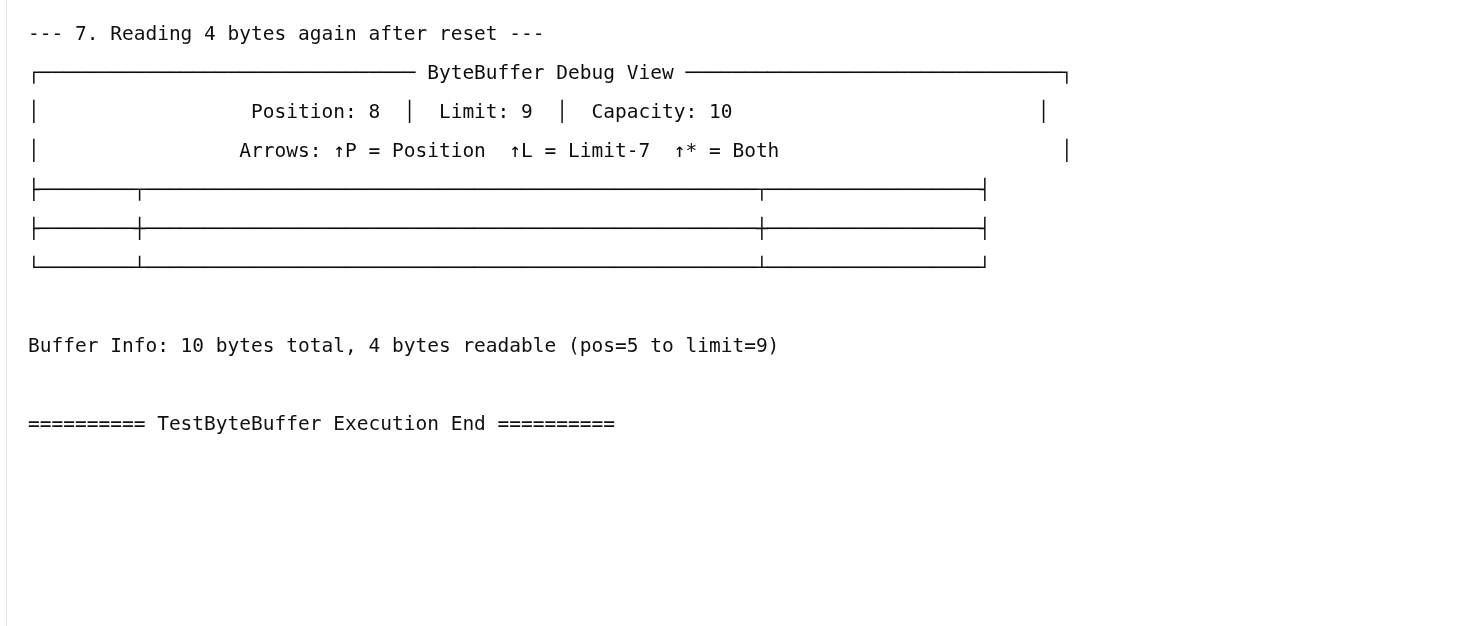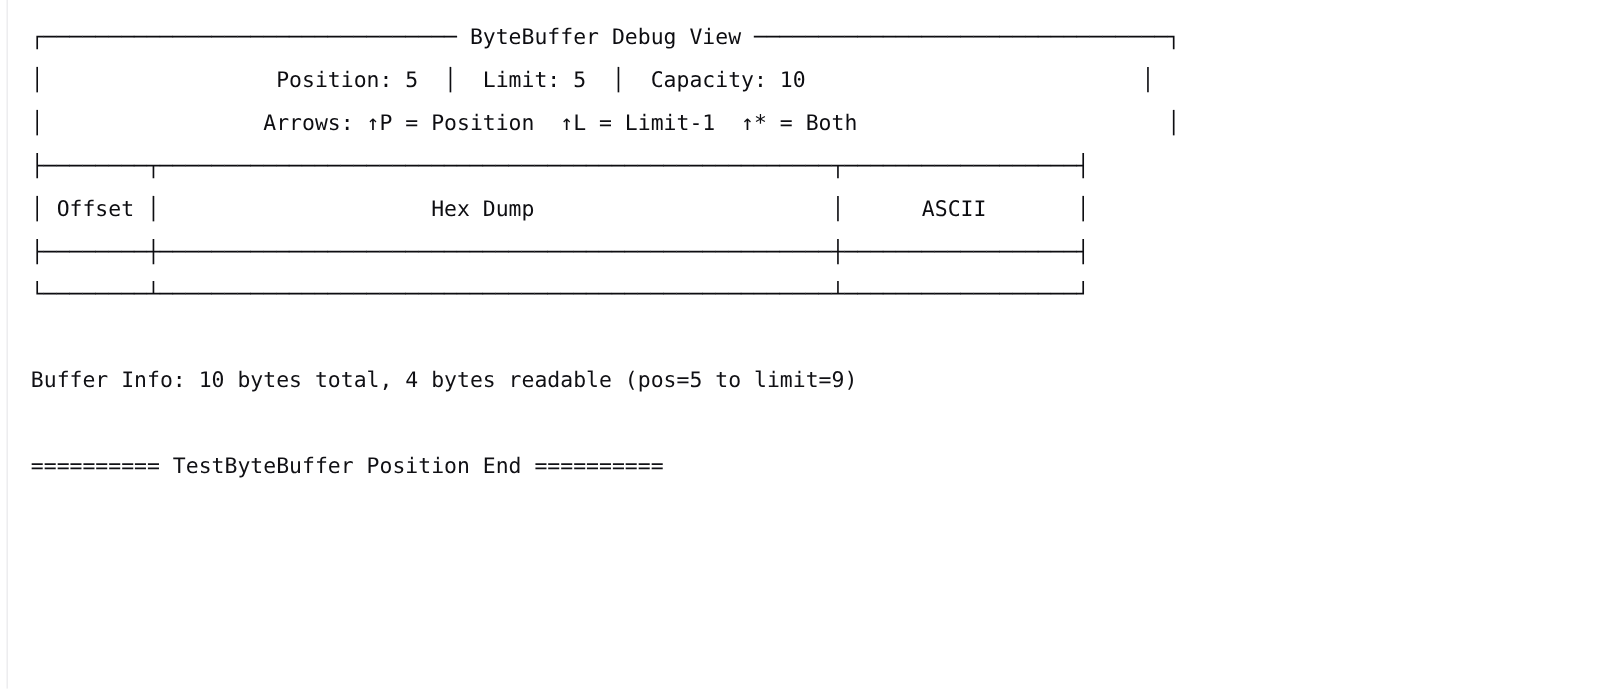--- a/index.html
+++ b/index.html
@@ -58,40 +58,40 @@
 </style>
 </head>
 <body>
 
 <div id="console-root">
 
   <div class="gutter-rule"></div>
 
   <div class="output-block">
 
+    <div class="line">--- 7. Reading 4 bytes again after reset ---</div>
 
 
     <div class="line box-line">┌──────────────────────────────── ByteBuffer Debug View ────────────────────────────────┐</div>
 
-    <div class="line box-line">│                  Position: 5  │  Limit: 5  │  Capacity: 10                          │</div>
+    <div class="line box-line">│                  Position: 8  │  Limit: 9  │  Capacity: 10                          │</div>
 
-    <div class="line box-line">│                 Arrows: ↑P = Position  ↑L = Limit-1  ↑* = Both                        │</div>
+    <div class="line box-line">│                 Arrows: ↑P = Position  ↑L = Limit-7  ↑* = Both                        │</div>
 
     <div class="line box-line">├────────┬────────────────────────────────────────────────────┬──────────────────┤</div>
 
-    <div class="line box-line">│ Offset │                     Hex Dump                       │      ASCII       │</div>
 
     <div class="line box-line">├────────┼────────────────────────────────────────────────────┼──────────────────┤</div>
 
 
 
     <div class="line box-line">└────────┴────────────────────────────────────────────────────┴──────────────────┘</div>
 
     <div class="line blank"></div>
 
     <div class="line">Buffer Info: 10 bytes total, 4 bytes readable (pos=5 to limit=9)</div>
 
     <div class="line blank"></div>
 
-    <div class="line">========== TestByteBuffer Position End ==========</div>
+    <div class="line">========== TestByteBuffer Execution End ==========</div>
 
   </div>
 </div>
 
 </body></html>

